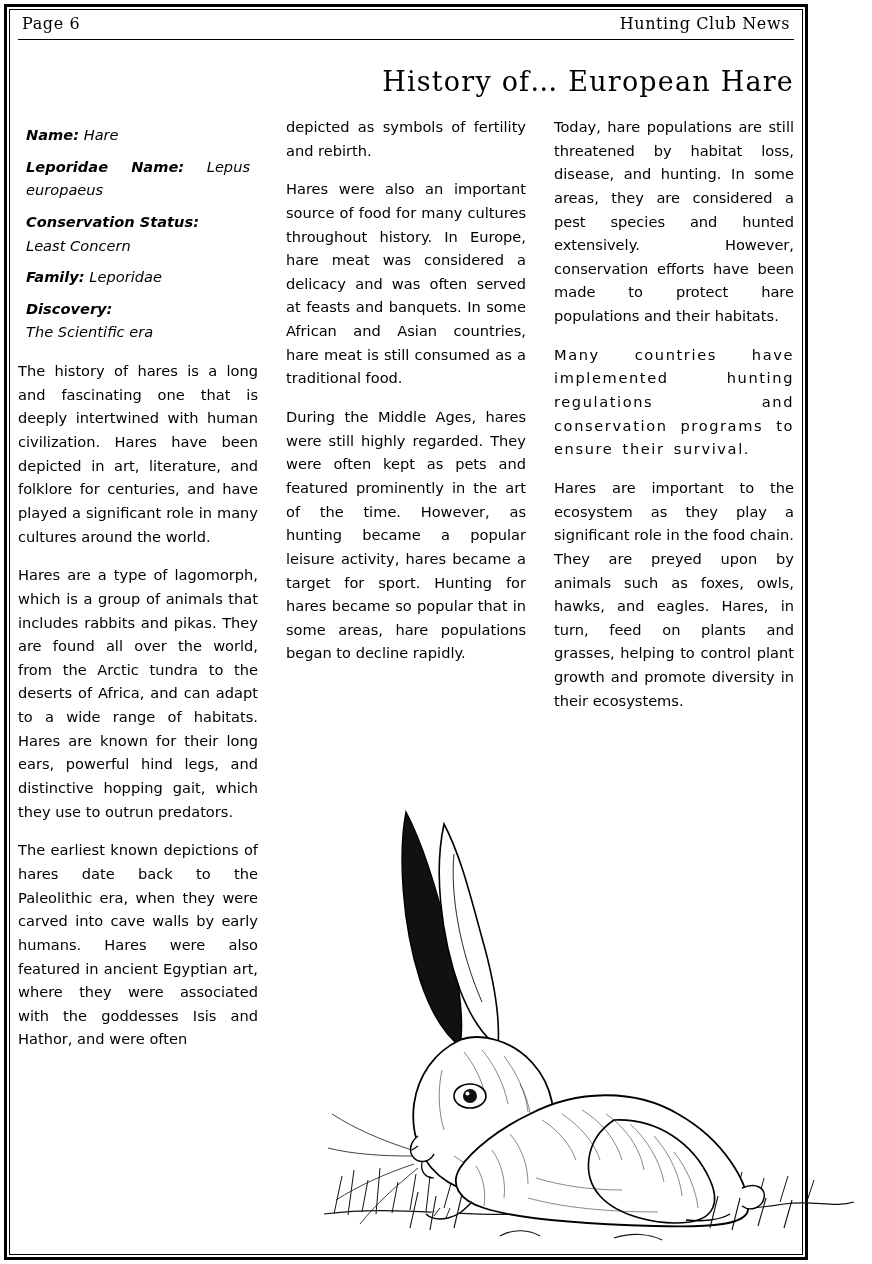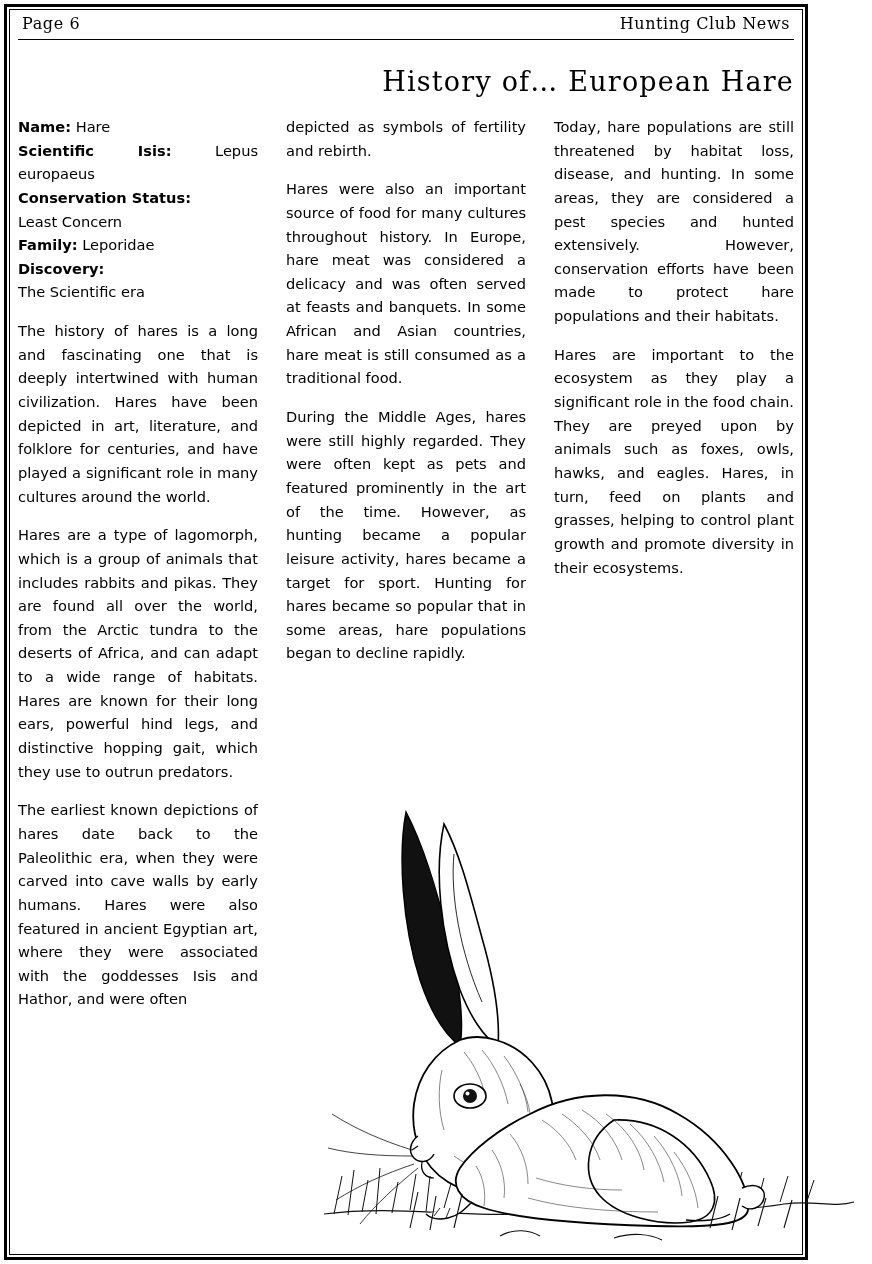--- a/index.html
+++ b/index.html
@@ -86,21 +86,21 @@
     width: 258px;
     font-size: 14.6px;
     line-height: 1.62;
     text-align: justify;
   }
   .col p {
     margin: 0 0 15px 0;
   }
   .col p:last-child { margin-bottom: 0; }
 
-  .facts p { margin: 0; line-height: 1.62; text-align: justify; }
+  .facts p { margin: 8px; line-height: 1.62; text-align: justify; font-style: italic; }
   .facts .lbl { font-weight: bold; }
   .facts-gap { height: 15px; }
   .fact-inline {
     text-align: justify;
     text-align-last: justify;
   }
   .wide2 { letter-spacing: 1.6px; word-spacing: 3px; }
   .illus {
     width: 100%;
     height: 100%;
@@ -133,21 +133,21 @@
 
     <div class="columns">
 
       <div class="col">
         <div class="facts">
           <p>
             <span class="lbl">Name:</span>
             <span>Hare</span>
           </p>
           <p class="fact-inline">
-            <span class="lbl">Scientific Isis:</span>
+            <span class="lbl">Leporidae Name:</span>
             <span>Lepus europaeus</span>
           </p>
           <p>
             <span class="lbl">Conservation Status:</span><br>
             <span>Least Concern</span>
           </p>
           <p>
             <span class="lbl">Family:</span>
             <span>Leporidae</span>
           </p>
@@ -163,20 +163,21 @@
       </div>
 
       <div class="col">
         <p>depicted as symbols of fertility and rebirth.</p>
         <p>Hares were also an important source of food for many cultures throughout history. In Europe, hare meat was considered a delicacy and was often served at feasts and banquets. In some African and Asian countries, hare meat is still consumed as a traditional food.</p>
         <p>During the Middle Ages, hares were still highly regarded. They were often kept as pets and featured prominently in the art of the time. However, as hunting became a popular leisure activity, hares became a target for sport. Hunting for hares became so popular that in some areas, hare populations began to decline rapidly.</p>
       </div>
 
       <div class="col">
         <p>Today, hare populations are still threatened by habitat loss, disease, and hunting. In some areas, they are considered a pest species and hunted extensively. However, conservation efforts have been made to protect hare populations and their habitats.</p>
+        <p class="wide2">Many countries have implemented hunting regulations and conservation programs to ensure their survival.</p>
         <p>Hares are important to the ecosystem as they play a significant role in the food chain. They are preyed upon by animals such as foxes, owls, hawks, and eagles. Hares, in turn, feed on plants and grasses, helping to control plant growth and promote diversity in their ecosystems.</p>
       </div>
 
     </div>
 
     <div class="bottom-area">
       <svg class="illus" viewBox="0 0 548 470" xmlns="http://www.w3.org/2000/svg">
         <defs>
           <pattern id="fur" width="6" height="6" patternUnits="userSpaceOnUse">
             <path d="M0 5 L3 0 M3 6 L6 1" stroke="#111" stroke-width="0.5" fill="none"></path>

